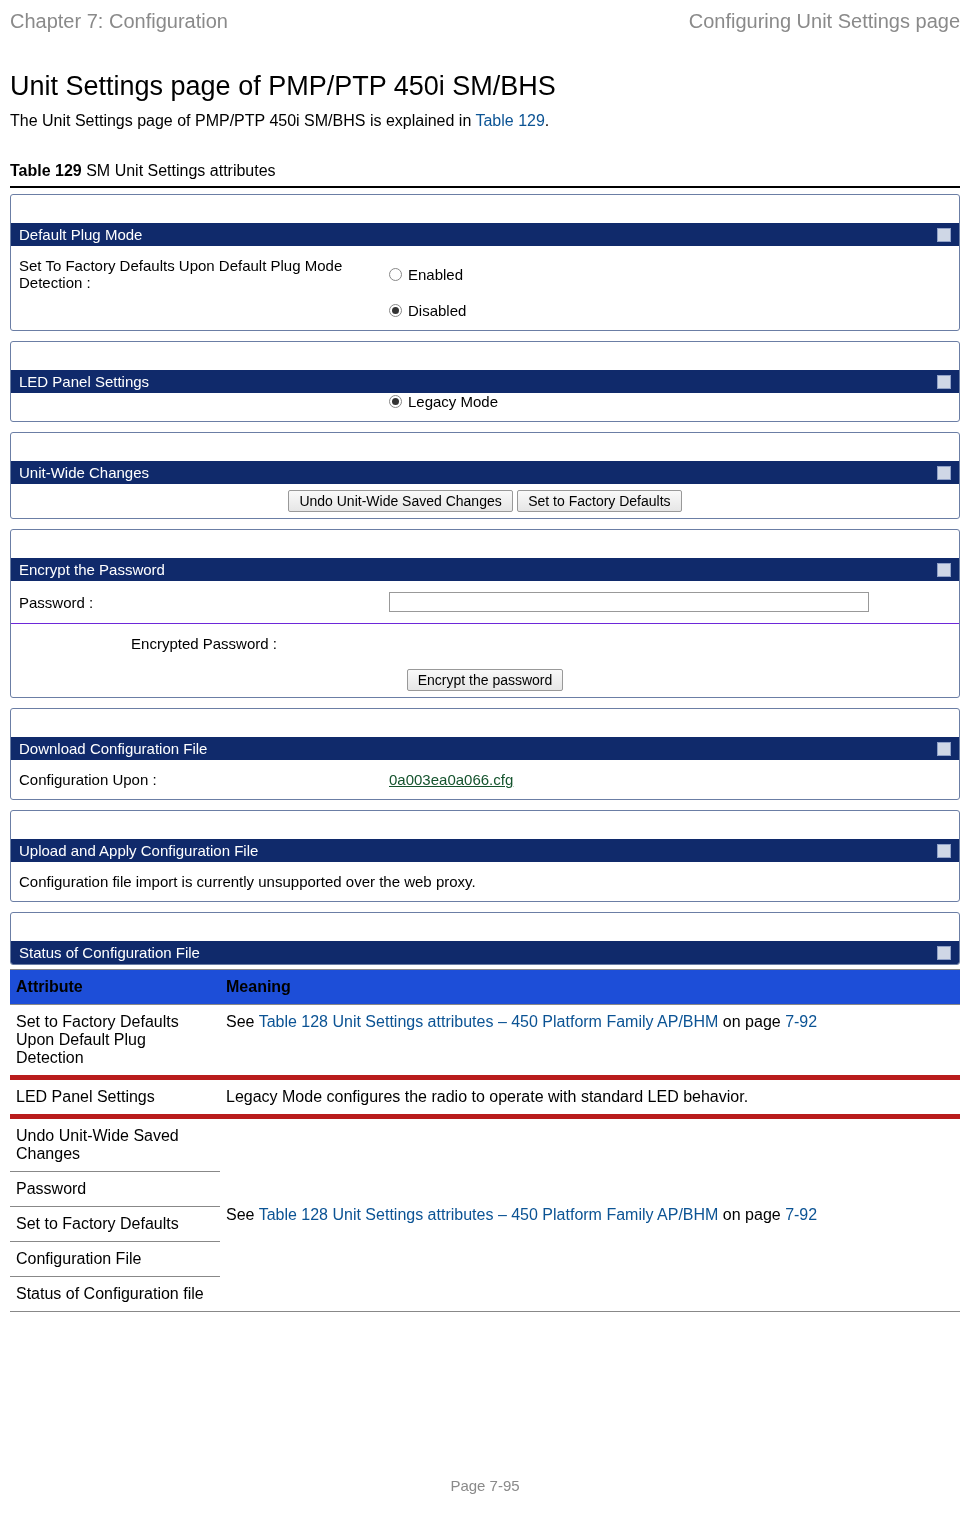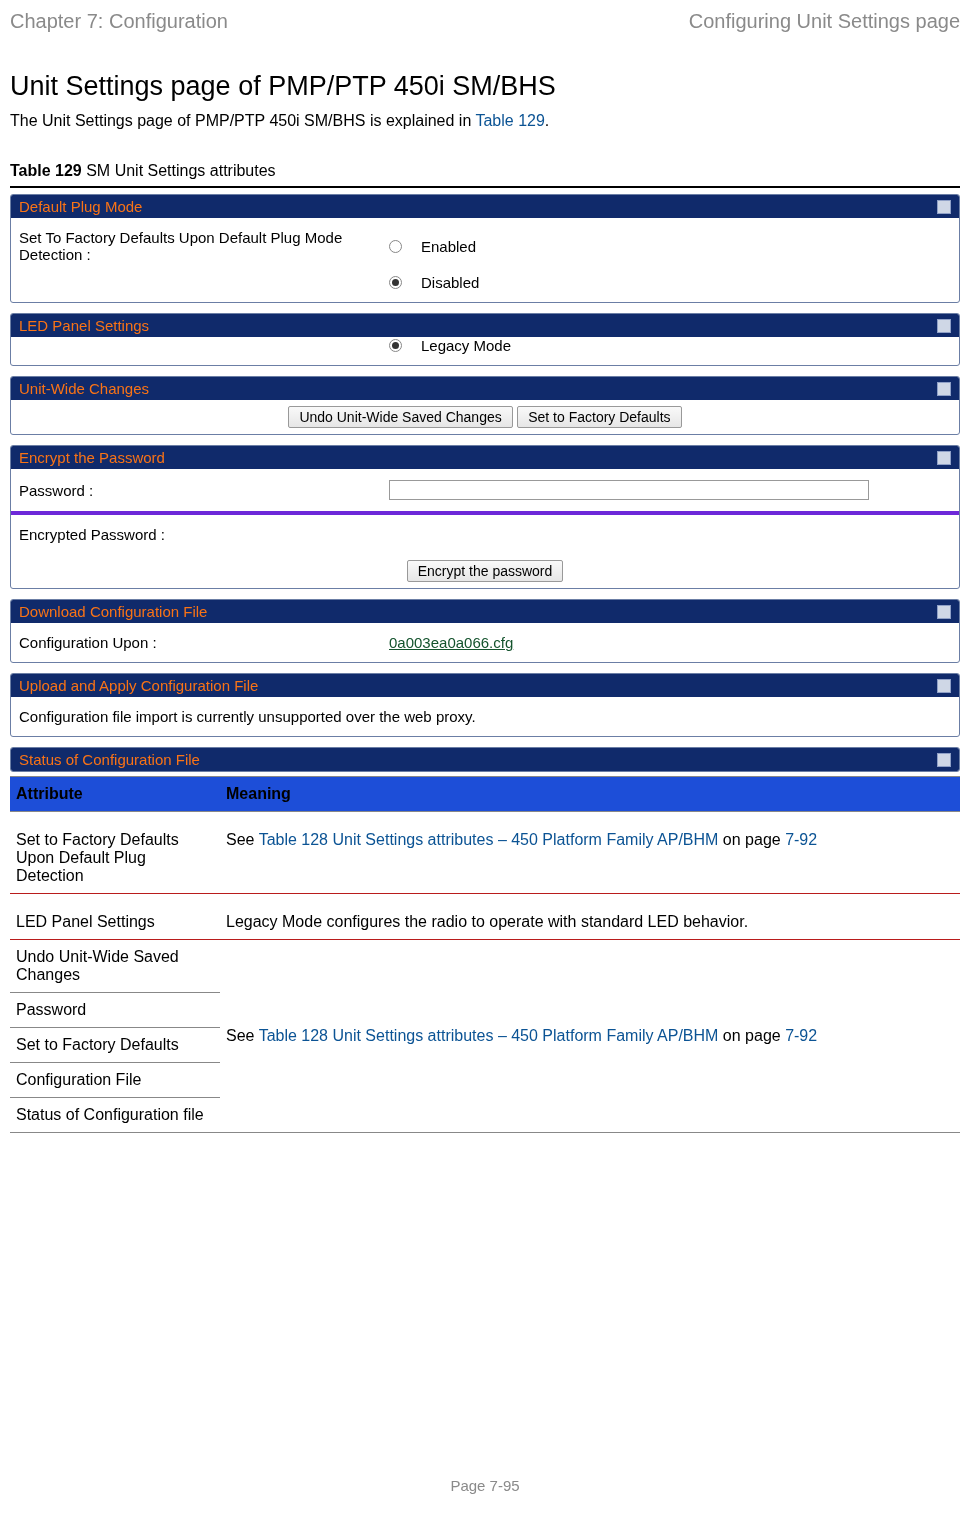--- a/index.html
+++ b/index.html
@@ -42,44 +42,45 @@
     }
     .panel {
       border: 1px solid #6b7ea5;
       border-radius: 3px;
       margin-bottom: 10px;
       background: #fff;
       overflow: hidden;
     }
     .panel-hdr {
       background: #102a6b;
-      color: #f97316;
+      color: #ffffff;
       font-size: 15px;
       padding: 3px 8px;
       display: flex;
       justify-content: space-between;
       align-items: center;
       font-weight: normal;
+      margin-top: 28px;
     }
     .panel-hdr .toggle {
       width: 14px; height: 14px;
       background: #cfd7e6;
       border: 1px solid #8fa0c7;
       display: inline-block;
     }
     .panel-body { padding: 0; }
     .row {
       display: flex;
       align-items: center;
       padding: 11px 8px;
       font-size: 15px;
     }
     .row .lbl { width: 370px; }
-    .row .val { flex: 1; display: flex; align-items: center; gap: 19px; }
-    .row-border { border-top: 4px solid #6d28d9; }
+    .row .val { flex: 1; display: flex; align-items: center; gap: 6px; }
+    .row-border { border-top: 1px solid #6d28d9; text-align: center; }
     .radio { width: 13px; height: 13px; border: 1px solid #888; border-radius: 50%; display: inline-block; position: relative; }
     .radio.sel::after { content:""; position:absolute; left:2px; top:2px; width:7px; height:7px; background:#333; border-radius:50%; }
     .btn {
       background: linear-gradient(#f9f9f9,#e6e6e6);
       border: 1px solid #999;
       padding: 2px 10px;
       font-size: 14px;
       border-radius: 2px;
     }
     .btn-row { padding: 6px 8px; text-align: center; }
@@ -91,21 +92,21 @@
     .dl-link { color: #14532d; text-decoration: underline; }
     .attr-table-hdr {
       display: flex;
       background: #1d4ed8;
       border-top: 1px solid #888;
       border-bottom: 1px solid #888;
     }
     .attr-table-hdr .c1, .attr-row .c1 { width: 210px; padding: 8px 6px; font-size: 16px; }
     .attr-table-hdr .c2, .attr-row .c2 { flex: 1; padding: 8px 6px; font-size: 16px; }
     .attr-table-hdr .c1, .attr-table-hdr .c2 { font-weight: bold; }
-    .attr-row { display: flex; border-bottom: 1px solid #b91c1c; margin-top: 11px; }
+    .attr-row { display: flex; border-bottom: 5px solid #b91c1c; }
     .attr-subleft { border-bottom: 1px solid #888; padding: 8px 6px; font-size:16px; }
     .attr-left-stack { width: 210px; }
     .attr-multi { display: flex; border-bottom: 1px solid #888; }
     .attr-multi .c2 { flex:1; padding: 8px 6px; font-size:16px; display:flex; align-items:center; }
     .page-footer {
       position: absolute;
       bottom: 20px;
       width: 100%;
       text-align: center;
       color: #8a8a8a;

